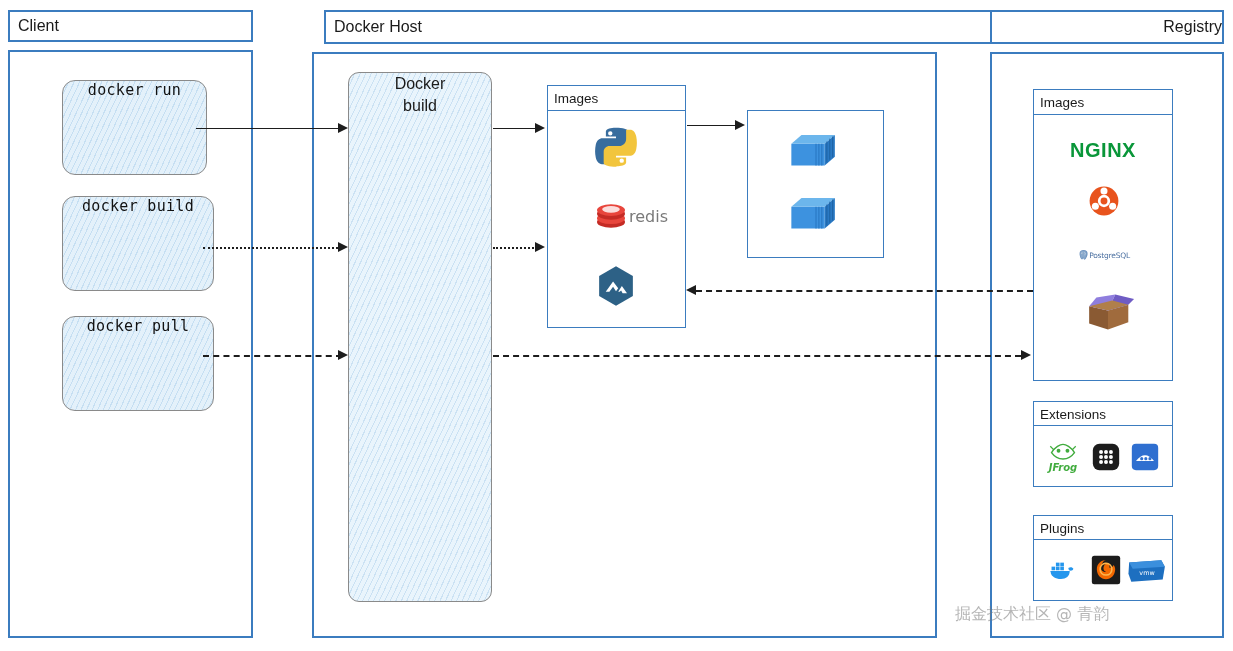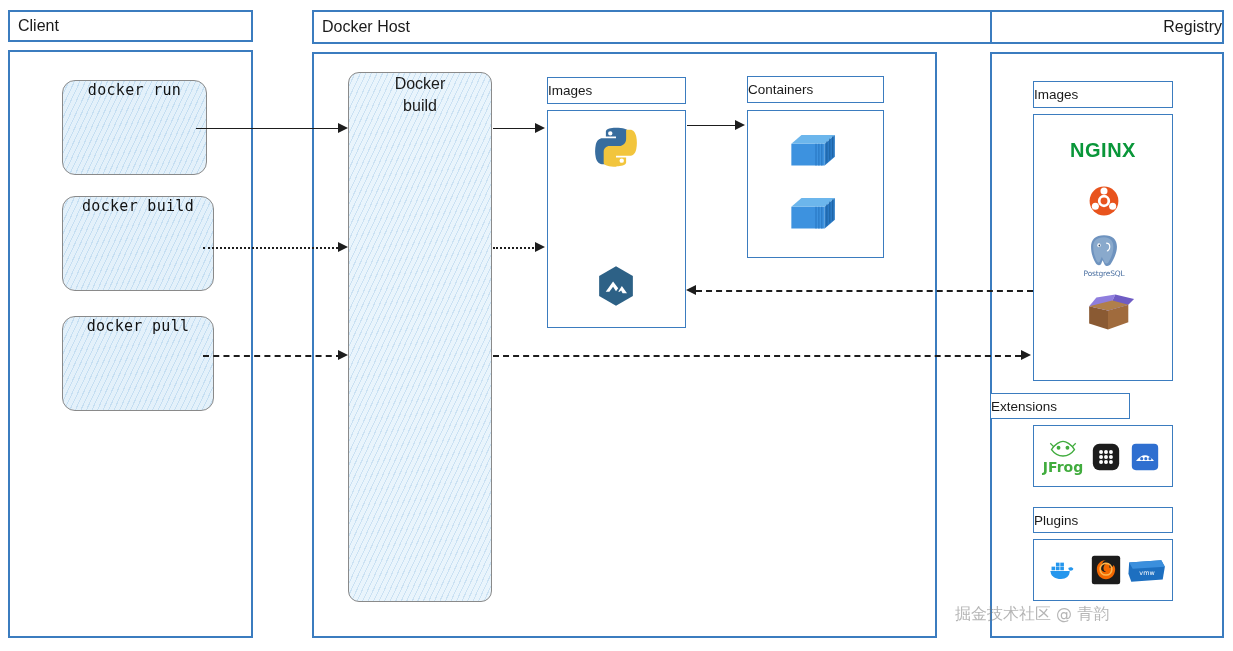--- a/index.html
+++ b/index.html
@@ -33,22 +33,24 @@
     border: 2px solid #3b7cbf;
     background: #ffffff;
   }
 
   
   .sub-header {
     border: 1.4px solid #3b7cbf;
     background: #ffffff;
     display: flex;
     align-items: center;
+    padding-left: 6px;
     font-size: 13.5px;
     color: #1a1a1a;
+    margin-top: 8px;
   }
   .sub-body {
     border: 1.4px solid #3b7cbf;
     background: #ffffff;
   }
 
   
   .cmd-box {
     border: 1.4px solid #8a8a8a;
     border-radius: 13px;
@@ -126,22 +128,23 @@
   .pg-txt {
     font-family: "DejaVu Sans", sans-serif;
     font-size: 7.5px;
     color: #4a6fa0;
     text-align: center;
     letter-spacing: -.2px;
   }
   .jfrog-txt {
     font-family: "DejaVu Sans", sans-serif;
     font-weight: bold;
-    font-size: 14px;
+    font-size: 10px;
     color: #41ac3e;
+    font-style: italic;
   }
 
   
   .watermark {
     position: absolute;
     font-size: 16px;
     color: rgba(120,120,120,.55);
     white-space: nowrap;
     font-family: "DejaVu Sans", sans-serif;
   }
@@ -159,21 +162,21 @@
   <div class="abs cmd-box" style="left:50px; top:80px; width:145px; height:95px;">
     <span>docker run</span>
   </div>
   <div class="abs cmd-box" style="left:50px; top:316px; width:152px; height:95px;">
     <span>docker pull</span>
   </div>
   <div class="abs cmd-box" style="left:50px; top:196px; width:152px; height:95px;">
     <span>docker build</span>
   </div>
 
-  <div class="abs grp-header" style="left:312px; top:10px; width:707px; height:34px;">
+  <div class="abs grp-header" style="left:324px; top:10px; width:707px; height:34px;">
     <span>Docker Host</span>
   </div>
   <div class="abs grp-body" style="left:312px; top:52px; width:625px; height:586px;"></div>
 
   <div class="abs daemon-box" style="left:348px; top:72px; width:144px; height:530px;">
     <span>
       <span>Docker</span><br>
       <span>build</span>
     </span>
   </div>
@@ -183,32 +186,39 @@
   </div>
   <div class="abs sub-body" style="left:547px; top:110px; width:139px; height:218px;"></div>
 
   <div class="logo-cell" style="left:592px; top:123px; width:48px; height:48px;">
     <svg width="44" height="44" viewBox="0 0 100 100">
       <path d="M49 6c-11 0-20 2-22 8v12h23v4H19c-7 0-13 5-15 15-2 11-2 18 0 29 2 9 7 15 14 15h9V69c0-9 7-16 16-16h22c7 0 13-6 13-13V14c-2-5-11-8-29-8zM37 14a5 5 0 110 10 5 5 0 010-10z" fill="#386d9e"></path>
       <path d="M51 94c11 0 20-2 22-8V74H50v-4h31c7 0 13-5 15-15 2-11 2-18 0-29-2-9-7-15-14-15h-9v21c0 9-7 16-16 16H35c-7 0-13 6-13 13v26c2 5 11 8 29 8zm12-8a5 5 0 110-10 5 5 0 010 10z" fill="#f2c53d"></path>
     </svg>
   </div>
 
+  <div class="logo-cell" style="left:584px; top:199px; width:96px; height:34px;">
+    <svg width="30" height="28" viewBox="0 0 40 38">
+      <ellipse cx="20" cy="27" rx="19" ry="8" fill="#c42b25"></ellipse>
+      <ellipse cx="20" cy="22" rx="19" ry="8" fill="#e8453c"></ellipse>
+      <ellipse cx="20" cy="16" rx="19" ry="8" fill="#c42b25"></ellipse>
+      <ellipse cx="20" cy="11" rx="19" ry="8" fill="#e8453c"></ellipse>
+      <ellipse cx="20" cy="10" rx="12" ry="4.5" fill="#fff" opacity=".82"></ellipse>
+    </svg>
+    <span class="redis-txt">redis</span>
+  </div>
 
   <div class="logo-cell" style="left:593px; top:263px; width:46px; height:46px;">
     <svg width="44" height="44" viewBox="0 0 60 60">
       <polygon points="30,3 53,16.5 53,43.5 30,57 7,43.5 7,16.5" fill="#2d6186"></polygon>
       <path d="M16 38 L26 24 L33 33 L30 37 L26 31 L21 38 Z" fill="#ffffff"></path>
       <path d="M33 38 L38 30 L45 40 L39 40 L37 36 L35 38 Z" fill="#ffffff"></path>
     </svg>
   </div>
 
-  <div class="abs sub-header" style="left:747px; top:76px; width:137px; height:27px;">
-    <span>Containers</span>
-  </div>
   <div class="abs sub-body" style="left:747px; top:110px; width:137px; height:148px;"></div>
 
   <div class="logo-cell" style="left:785px; top:127px; width:62px; height:48px;">
     <svg width="58" height="44" viewBox="0 0 80 60">
       <polygon points="6,20 52,20 52,50 6,50" fill="#3d92df"></polygon>
       <polygon points="6,20 20,8 66,8 52,20" fill="#6cb6ec"></polygon>
       <polygon points="52,20 66,8 66,38 52,50" fill="#2a79c4"></polygon>
       <g stroke="#2a79c4" stroke-width="1.6">
         <line x1="40" y1="20" x2="40" y2="50"></line>
           <line x1="44" y1="20" x2="44" y2="50"></line>
@@ -256,42 +266,42 @@
   <div class="logo-cell" style="left:1087px; top:184px; width:34px; height:34px;">
     <svg width="32" height="32" viewBox="0 0 40 40">
       <circle cx="20" cy="20" r="18" fill="#e8531d"></circle>
       <circle cx="20" cy="20" r="6" fill="none" stroke="#fff" stroke-width="3.4"></circle>
       <circle cx="20" cy="7.5" r="4.4" fill="#fff"></circle>
       <circle cx="9.2" cy="26.5" r="4.4" fill="#fff"></circle>
       <circle cx="30.8" cy="26.5" r="4.4" fill="#fff"></circle>
     </svg>
   </div>
 
-  <div class="logo-cell" style="left:1078px; top:228px; width:52px; height:54px; flex-direction:column;">
+  <div class="logo-cell" style="left:1078px; top:228px; width:52px; height:54px; flex-direction:row;">
     <svg width="36" height="36" viewBox="0 0 50 50">
       <path d="M25 3C13 3 7 9 7 19c0 9 3 17 6 22 2 4 6 5 8 2l2-5 3 6c2 3 7 2 9-2 3-5 8-14 8-23 0-10-6-16-18-16z" fill="#6e93bf"></path>
       <path d="M25 6C15 6 10 11 10 19c0 8 3 16 5 20 1 2 3 3 4 1l3-7 4 8c1 2 4 2 5 0 3-5 7-13 7-22 0-8-5-13-13-13z" fill="#89a9cc"></path>
       <ellipse cx="18" cy="17" rx="2.3" ry="2.8" fill="#fff"></ellipse>
       <ellipse cx="18.5" cy="17.4" rx="1.1" ry="1.4" fill="#30455e"></ellipse>
       <path d="M28 14c3 0 5 2 5 5s-2 6-4 6" fill="none" stroke="#fff" stroke-width="1.6"></path>
     </svg>
     <span class="pg-txt">PostgreSQL</span>
   </div>
 
   <div class="logo-cell" style="left:1078px; top:288px; width:60px; height:48px;">
     <svg width="58" height="46" viewBox="0 0 80 60">
       <polygon points="14,22 40,28 40,54 14,46" fill="#8a5a33"></polygon>
       <polygon points="40,28 68,20 68,44 40,54" fill="#a06b3d"></polygon>
       <polygon points="14,22 24,10 50,6 40,28" fill="#8f7ede"></polygon>
       <polygon points="40,28 50,6 76,12 68,20" fill="#6f5cc4"></polygon>
       <polygon points="14,22 40,28 68,20 46,14" fill="#b07f4b"></polygon>
     </svg>
   </div>
 
-  <div class="abs sub-header" style="left:990px; top:393px; width:140px; height:26px;">
+  <div class="abs sub-header" style="left:1033px; top:393px; width:140px; height:26px;">
     <span>Extensions</span>
   </div>
   <div class="abs sub-body" style="left:1033px; top:425px; width:140px; height:62px;"></div>
 
   <div class="logo-cell" style="left:1044px; top:438px; width:38px; height:38px; flex-direction:column;">
     <svg width="28" height="20" viewBox="0 0 44 30">
       <path d="M4 16c5-9 14-13 18-13s13 4 18 13c-5 7-13 10-18 10S9 23 4 16z" fill="none" stroke="#41ac3e" stroke-width="2.2"></path>
       <circle cx="15" cy="13" r="3" fill="#41ac3e"></circle>
       <circle cx="29" cy="13" r="3" fill="#41ac3e"></circle>
       <path d="M2 6 L8 12 M42 6 L36 12" stroke="#41ac3e" stroke-width="2"></path>

